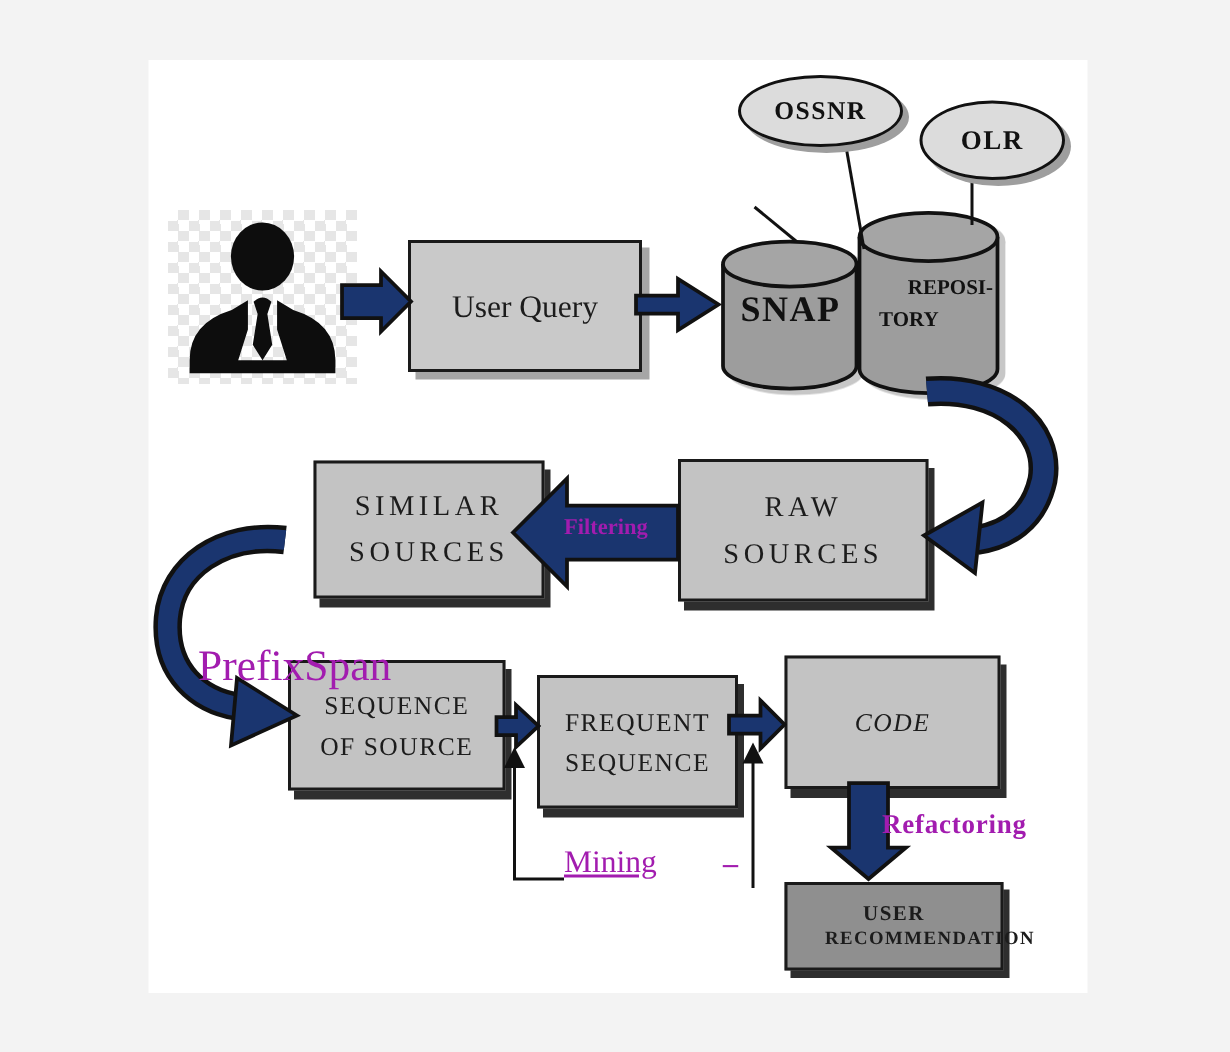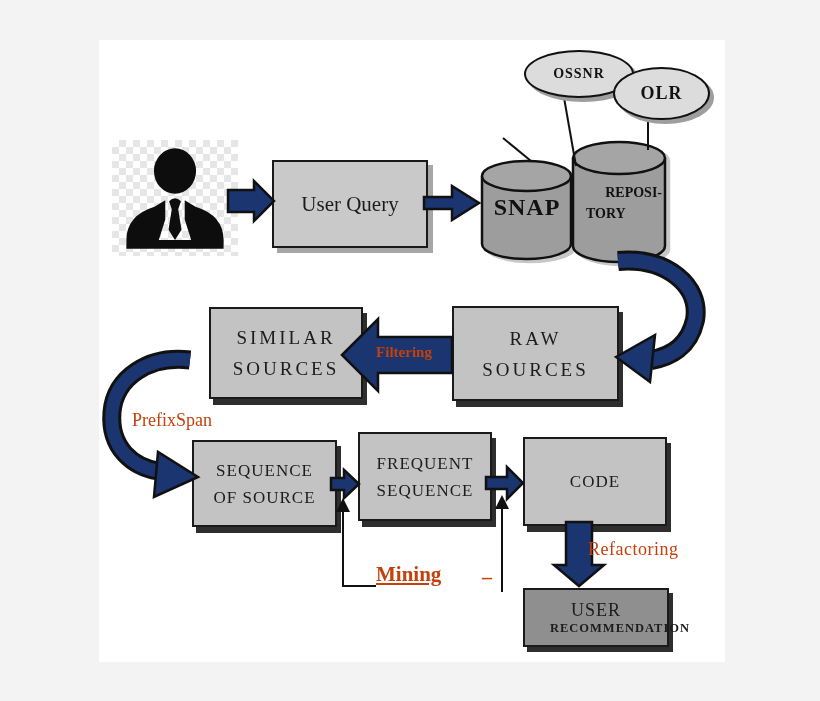--- a/index.html
+++ b/index.html
@@ -19,21 +19,21 @@
     position:absolute; background:#c3c3c3; border:2px solid #1a1a1a;
     box-shadow:4px 6px 0 #2e2e2e;
     display:flex; flex-direction:column; align-items:center; justify-content:center;
     color:#1c1c1c; text-align:right; z-index:3;
   }
   .box .ln{display:block;}
   .uq{background:#c9c9c9; box-shadow:5px 5px 0 #a6a6a6; font-size:21px;}
   .big-label{font-size:19px; letter-spacing:3px; line-height:31px;}
   .mid-label{font-size:17px; letter-spacing:1px; line-height:27px;}
   .dark-box{background:#8f8f8f; box-shadow:4px 5px 0 #2e2e2e;}
-  .dark-box .l1{font-size:18px; font-weight:normal; letter-spacing:1px;}
+  .dark-box .l1{font-size:14px; font-weight:bold; letter-spacing:1px;}
   .dark-box .l2{font-size:12.5px; font-weight:bold; letter-spacing:1px;margin-left:48px;}
 
   
   .bubble{
     position:absolute; background:#dcdcdc; border:2.5px solid #111;
     border-radius:50%; box-shadow:4px 4px 0 #9e9e9e;
     display:flex; align-items:center; justify-content:center;
     font-weight:bold; color:#111; z-index:6;
   }
 
@@ -44,26 +44,26 @@
 
   
   .person{
     position:absolute; left:112px; top:140px; width:126px; height:116px;
     background:repeating-conic-gradient(#e6e6e6 0% 25%, #ffffff 0% 50%) 0 0 / 14px 14px;
     z-index:3;
   }
   .person svg{position:absolute; left:9px; top:2px;}
 
   
-  .flabel{position:absolute; color:#c2410c; z-index:7; white-space:nowrap;}
+  .flabel{position:absolute; color:#a21caf; z-index:7; white-space:nowrap;}
   .lbl-filtering{left:368px; top:344px; width:72px; font-size:15px; font-weight:bold; text-align:center;}
-  .lbl-prefixspan{left:132px; top:410px; font-size:18px;}
-  .lbl-mining{left:376px; top:562px; font-size:21px; font-weight:bold; text-decoration:underline;}
+  .lbl-prefixspan{left:132px; top:428px; font-size:29px;}
+  .lbl-mining{left:376px; top:562px; font-size:21px; font-weight:normal; text-decoration:underline;}
   .lbl-underscore{left:482px; top:558px; font-size:20px; font-weight:bold;}
-  .lbl-refactoring{left:588px; top:539px; font-size:18px; font-weight:normal; letter-spacing:0.5px;text-align:right;}
+  .lbl-refactoring{left:588px; top:539px; font-size:18px; font-weight:bold; letter-spacing:0.5px;text-align:right;}
 
   svg .navy{fill:#1a356f; stroke:#111; stroke-width:2.5;}
 </style>
 </head>
 <body>
 
 <div class="stage">
   <div class="canvas"></div>
 
   <div class="person">
@@ -121,45 +121,45 @@
     <polygon class="navy" points="486,477 507,477 507,467 523,483 507,499 507,489 486,489"></polygon>
 
     <polyline points="343,503 343,586 376,586" fill="none" stroke="#111" stroke-width="2"></polyline>
     <polygon points="343,498 336,512 350,512" fill="#111"></polygon>
     <line x1="502" y1="500" x2="502" y2="592" stroke="#111" stroke-width="2"></line>
     <polygon points="502,495 495,509 509,509" fill="#111"></polygon>
 
     <polygon class="navy" points="566,522 592,522 592,565 604,565 579,586 554,565 566,565"></polygon>
   </svg>
 
-  <div class="bubble" style="left:524px; top:50px; width:106px; height:44px; font-size:14px; letter-spacing:1px;">
+  <div class="bubble" style="left:492px; top:50px; width:106px; height:44px; font-size:17px; letter-spacing:1px;">
     <span>OSSNR</span>
   </div>
   <div class="bubble" style="left:613px; top:67px; width:93px; height:49px; font-size:18px; letter-spacing:1px;">
     <span>OLR</span>
   </div>
 
   <div class="box big-label" style="left:193px; top:307px; width:150px; height:88px;margin-left:16px;">
     <span class="ln">SIMILAR</span>
     <span class="ln">SOURCES</span>
   </div>
   <div class="box big-label" style="left:452px; top:306px; width:163px; height:91px;">
     <span class="ln">RAW</span>
     <span class="ln">SOURCES</span>
   </div>
 
   <div class="box mid-label" style="left:192px; top:440px; width:141px; height:83px;">
     <span class="ln">SEQUENCE</span>
     <span class="ln">OF SOURCE</span>
   </div>
-  <div class="box mid-label" style="left:358px; top:432px; width:130px; height:85px;">
+  <div class="box mid-label" style="left:358px; top:450px; width:130px; height:85px;">
     <span class="ln">FREQUENT</span>
     <span class="ln">SEQUENCE</span>
   </div>
-  <div class="box mid-label" style="left:523px; top:437px; width:140px; height:85px;">
+  <div class="box mid-label" style="left:523px; top:437px; width:140px; height:85px;font-style:italic;">
     <span class="ln">CODE</span>
   </div>
 
   <div class="box dark-box" style="left:523px; top:588px; width:142px; height:55px;">
     <span class="ln l1">USER</span>
     <span class="ln l2">RECOMMENDATION</span>
   </div>
 
   <div class="flabel lbl-filtering">Filtering</div>
   <div class="flabel lbl-prefixspan">PrefixSpan</div>

